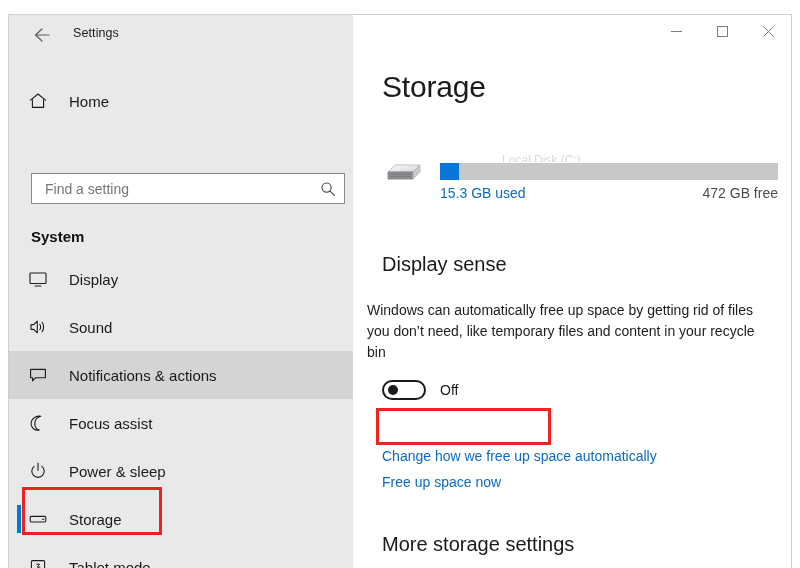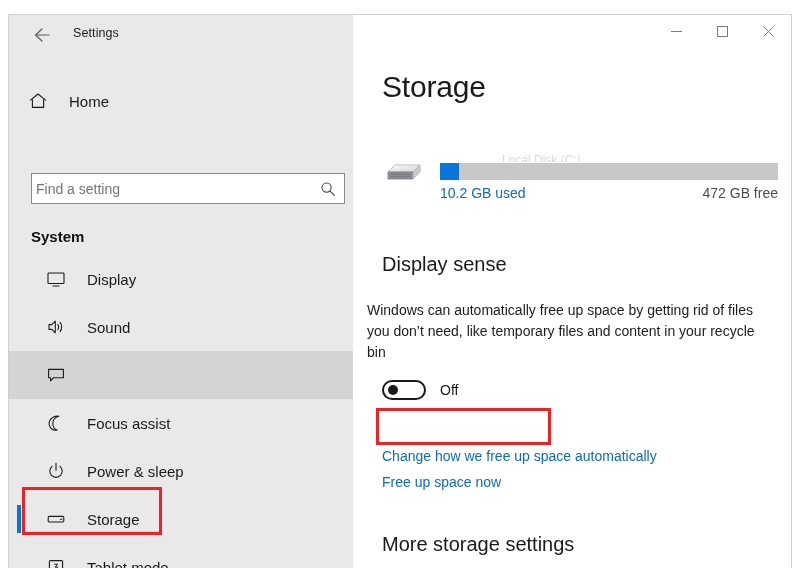--- a/index.html
+++ b/index.html
@@ -118,21 +118,21 @@
     display: flex; align-items: center;
   }
   .search-input {
     flex: 1;
     border: none;
     outline: none;
     background: transparent;
     font-family: inherit;
     font-size: 14px;
     color: #222;
-    padding: 0 8px 0 4px;
+    padding: 0 8px 0 13px;
     height: 100%;
   }
   .search-input::placeholder { color: #767676; opacity: 1; }
   .search-icon-btn {
     width: 32px; height: 100%;
     display: flex; align-items: center; justify-content: center;
     cursor: pointer;
     color: #444;
   }
 
@@ -150,21 +150,20 @@
     width: 344px;
   }
   .nav-item {
     position: relative;
     width: 344px;
     height: 48px;
     display: flex;
     align-items: center;
     cursor: pointer;
     box-sizing: border-box;
-    padding-left: 18px;
   }
   .nav-item.hovered { background: #d4d4d4; }
   .nav-item .sel-bar {
     position: absolute;
     left: 8px; top: 50%;
     transform: translateY(-50%);
     width: 4px; height: 28px;
     background: #0078d7;
     display: none;
   }
@@ -417,20 +416,21 @@
           <span class="nav-label">Sound</span>
         </div>
 
         <div class="nav-item hovered">
 
           <span class="nav-icon">
             <svg width="20" height="20" viewBox="0 0 20 20" fill="none">
               <path d="M2.6 4.4 H17.4 V12.8 H7.4 L4.6 15.8 V12.8 H2.6 Z" stroke="#1c1c1c" stroke-width="1.1" fill="none" stroke-linejoin="round"></path>
             </svg>
           </span>
+          <span class="nav-label">Notifications &amp; actions</span>
         </div>
 
         <div class="nav-item">
 
           <span class="nav-icon">
             <svg width="20" height="20" viewBox="0 0 20 20" fill="none">
               <path d="M12.8 3.2 C9.2 4.3 6.8 7.3 6.8 10.7 C6.8 13.6 8.6 16.1 11.2 17 C8.3 17.6 5.2 16.3 3.8 13.6 C2.1 10.3 3.4 6.2 6.7 4.4 C8.6 3.4 10.8 3 12.8 3.2 Z" stroke="#1c1c1c" stroke-width="1.1" fill="none" stroke-linejoin="round"></path>
             </svg>
           </span>
           <span class="nav-label">Focus assist</span>
@@ -495,21 +495,21 @@
             <path d="M6 15.4 H27" stroke="#6e7074" stroke-width="0.7"></path>
           </svg>
         </span>
 
         <div class="drive-ghost-label">Local Disk (C:)</div>
 
         <div class="bar-track">
           <div class="bar-fill" id="bar-fill" style="width: 5.5%;"></div>
         </div>
 
-        <div class="bar-used">10.2 GB used</div>
+        <div class="bar-used">15.3 GB used</div>
         <div class="bar-free">472 GB free</div>
       </div>
 
       <div class="section-head" id="sense-head">Display sense</div>
 
       <div class="sense-desc">Windows can automatically free up space by getting rid of files you don’t need, like temporary files and content in your recycle bin</div>
 
       <div class="toggle-row">
         <div class="toggle">
           <span class="knob"></span>

